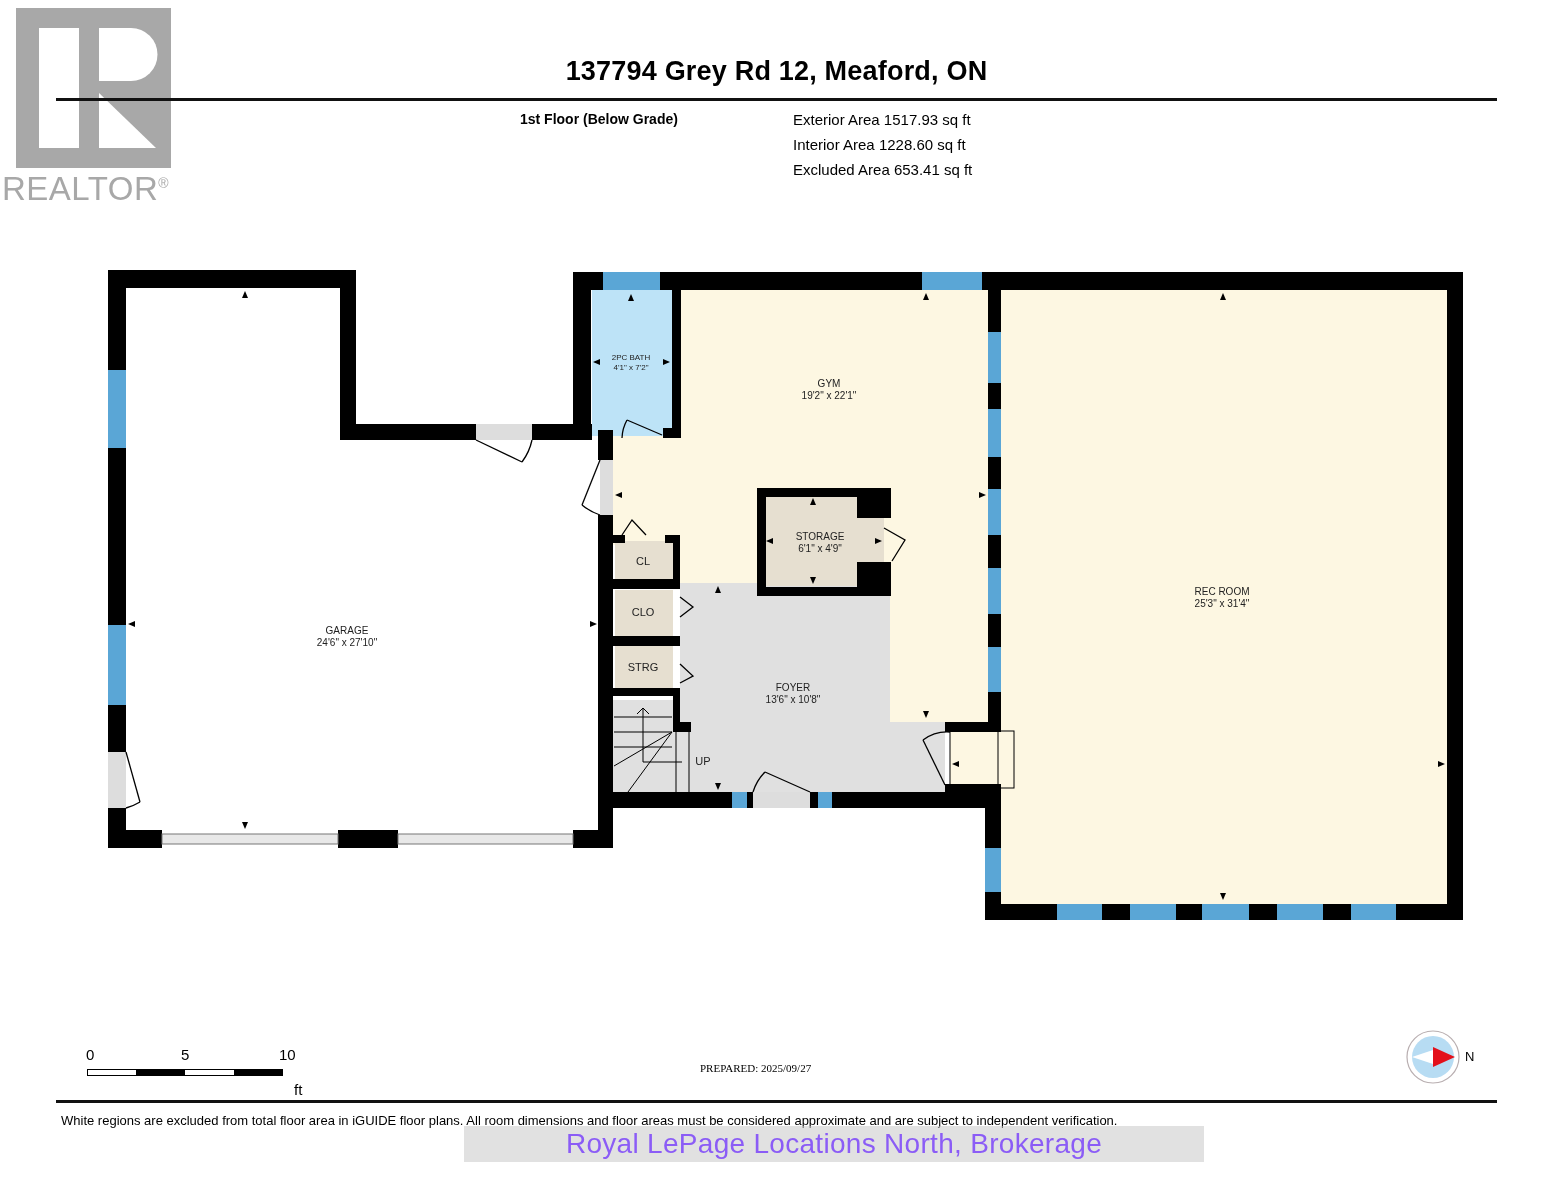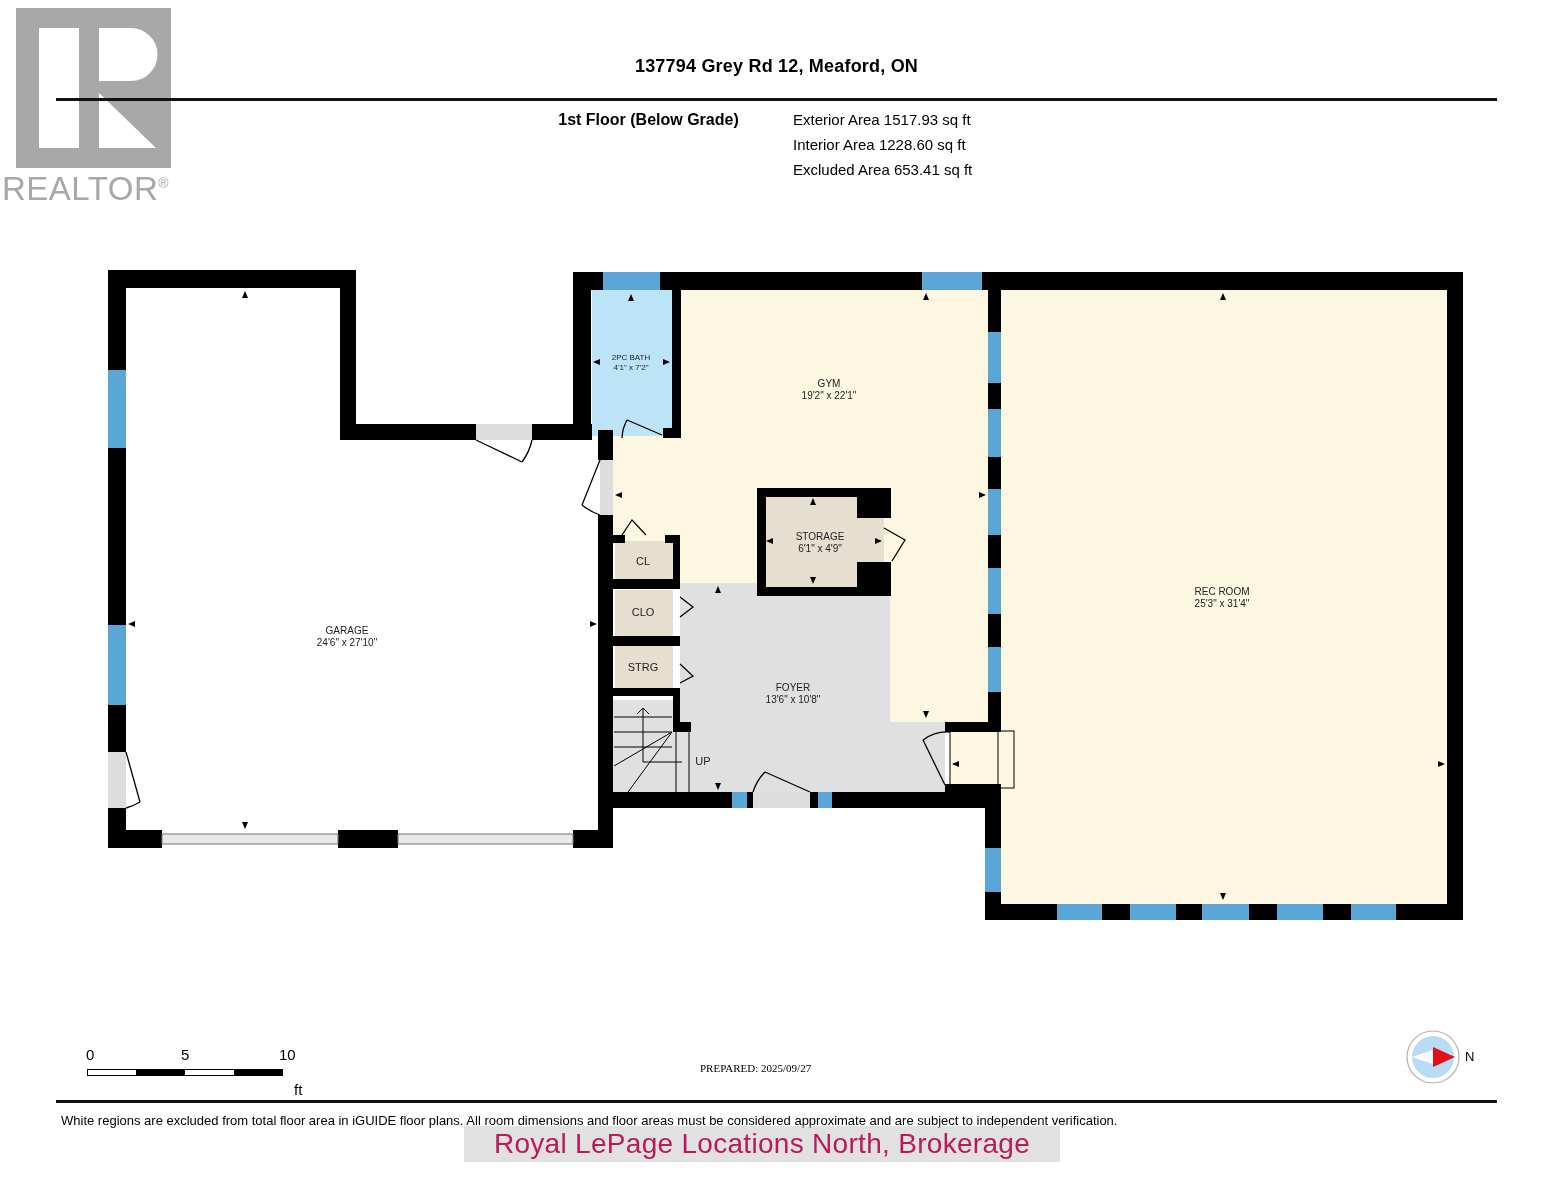--- a/index.html
+++ b/index.html
@@ -1,32 +1,32 @@
 <!DOCTYPE html>
 <html><head>
 <meta charset="utf-8">
 <style>
   html,body{margin:0;padding:0;background:#fff;}
   body{width:1553px;height:1200px;position:relative;overflow:hidden;font-family:"Liberation Sans",sans-serif;color:#000;}
   .abs{position:absolute;}
   #logo{left:8px;top:8px;width:170px;height:200px;padding-left:8px;}
-  #title{left:0;width:1553px;top:56px;text-align:center;font-size:18px;font-weight:bold;letter-spacing:0.2px;}
+  #title{left:0;width:1553px;top:56px;text-align:center;font-size:27px;font-weight:bold;letter-spacing:0.2px;}
   .rule{left:56px;width:1441px;height:3px;background:#111;}
-  #floor-label{left:520px;top:111px;width:257px;text-align:center;font-size:16px;font-weight:bold;}
+  #floor-label{left:520px;top:111px;width:257px;text-align:left;font-size:14px;font-weight:bold;}
   .area-line{left:793px;font-size:15px;}
   #plan{left:0;top:0;}
   .room-name{font-size:10px;fill:#222;text-anchor:middle;}
   .room-dim{font-size:10px;fill:#222;text-anchor:middle;}
   .small-label{font-size:11px;fill:#222;text-anchor:middle;}
   #scale{left:86px;top:1046px;width:240px;height:40px;}
   .scale-num{position:absolute;top:0;font-size:15px;}
   #prepared{left:700px;top:1062px;font-size:11px;font-family:Liberation Serif, serif;}
   #compass{left:1403px;top:1028px;width:80px;height:60px;}
   #disclaimer{left:61px;top:1113px;font-size:13px;}
-  #watermark{left:464px;top:1126px;width:596px;height:36px;background:rgba(200,200,200,0.55);color:#be185d;font-size:28px;text-align:center;line-height:36px;letter-spacing:0.3px;}
+  #watermark{left:464px;top:1126px;width:740px;height:36px;background:rgba(200,200,200,0.55);color:#8b5cf6;font-size:28px;text-align:center;line-height:36px;letter-spacing:0.3px;}
 </style>
 </head>
 <body>
 
 <div id="logo" class="abs">
   <svg width="170" height="200" viewBox="0 0 170 200">
     <rect x="0" y="0" width="155" height="160" fill="#a8a8a8"></rect>
     <rect x="23" y="20" width="40" height="120" fill="#fff"></rect>
     <path d="M83 20 H115 A25 25 0 0 1 115 73 H83 Z" fill="#fff"></path>
     <path d="M83 85 L140 140 H83 Z" fill="#fff"></path>

